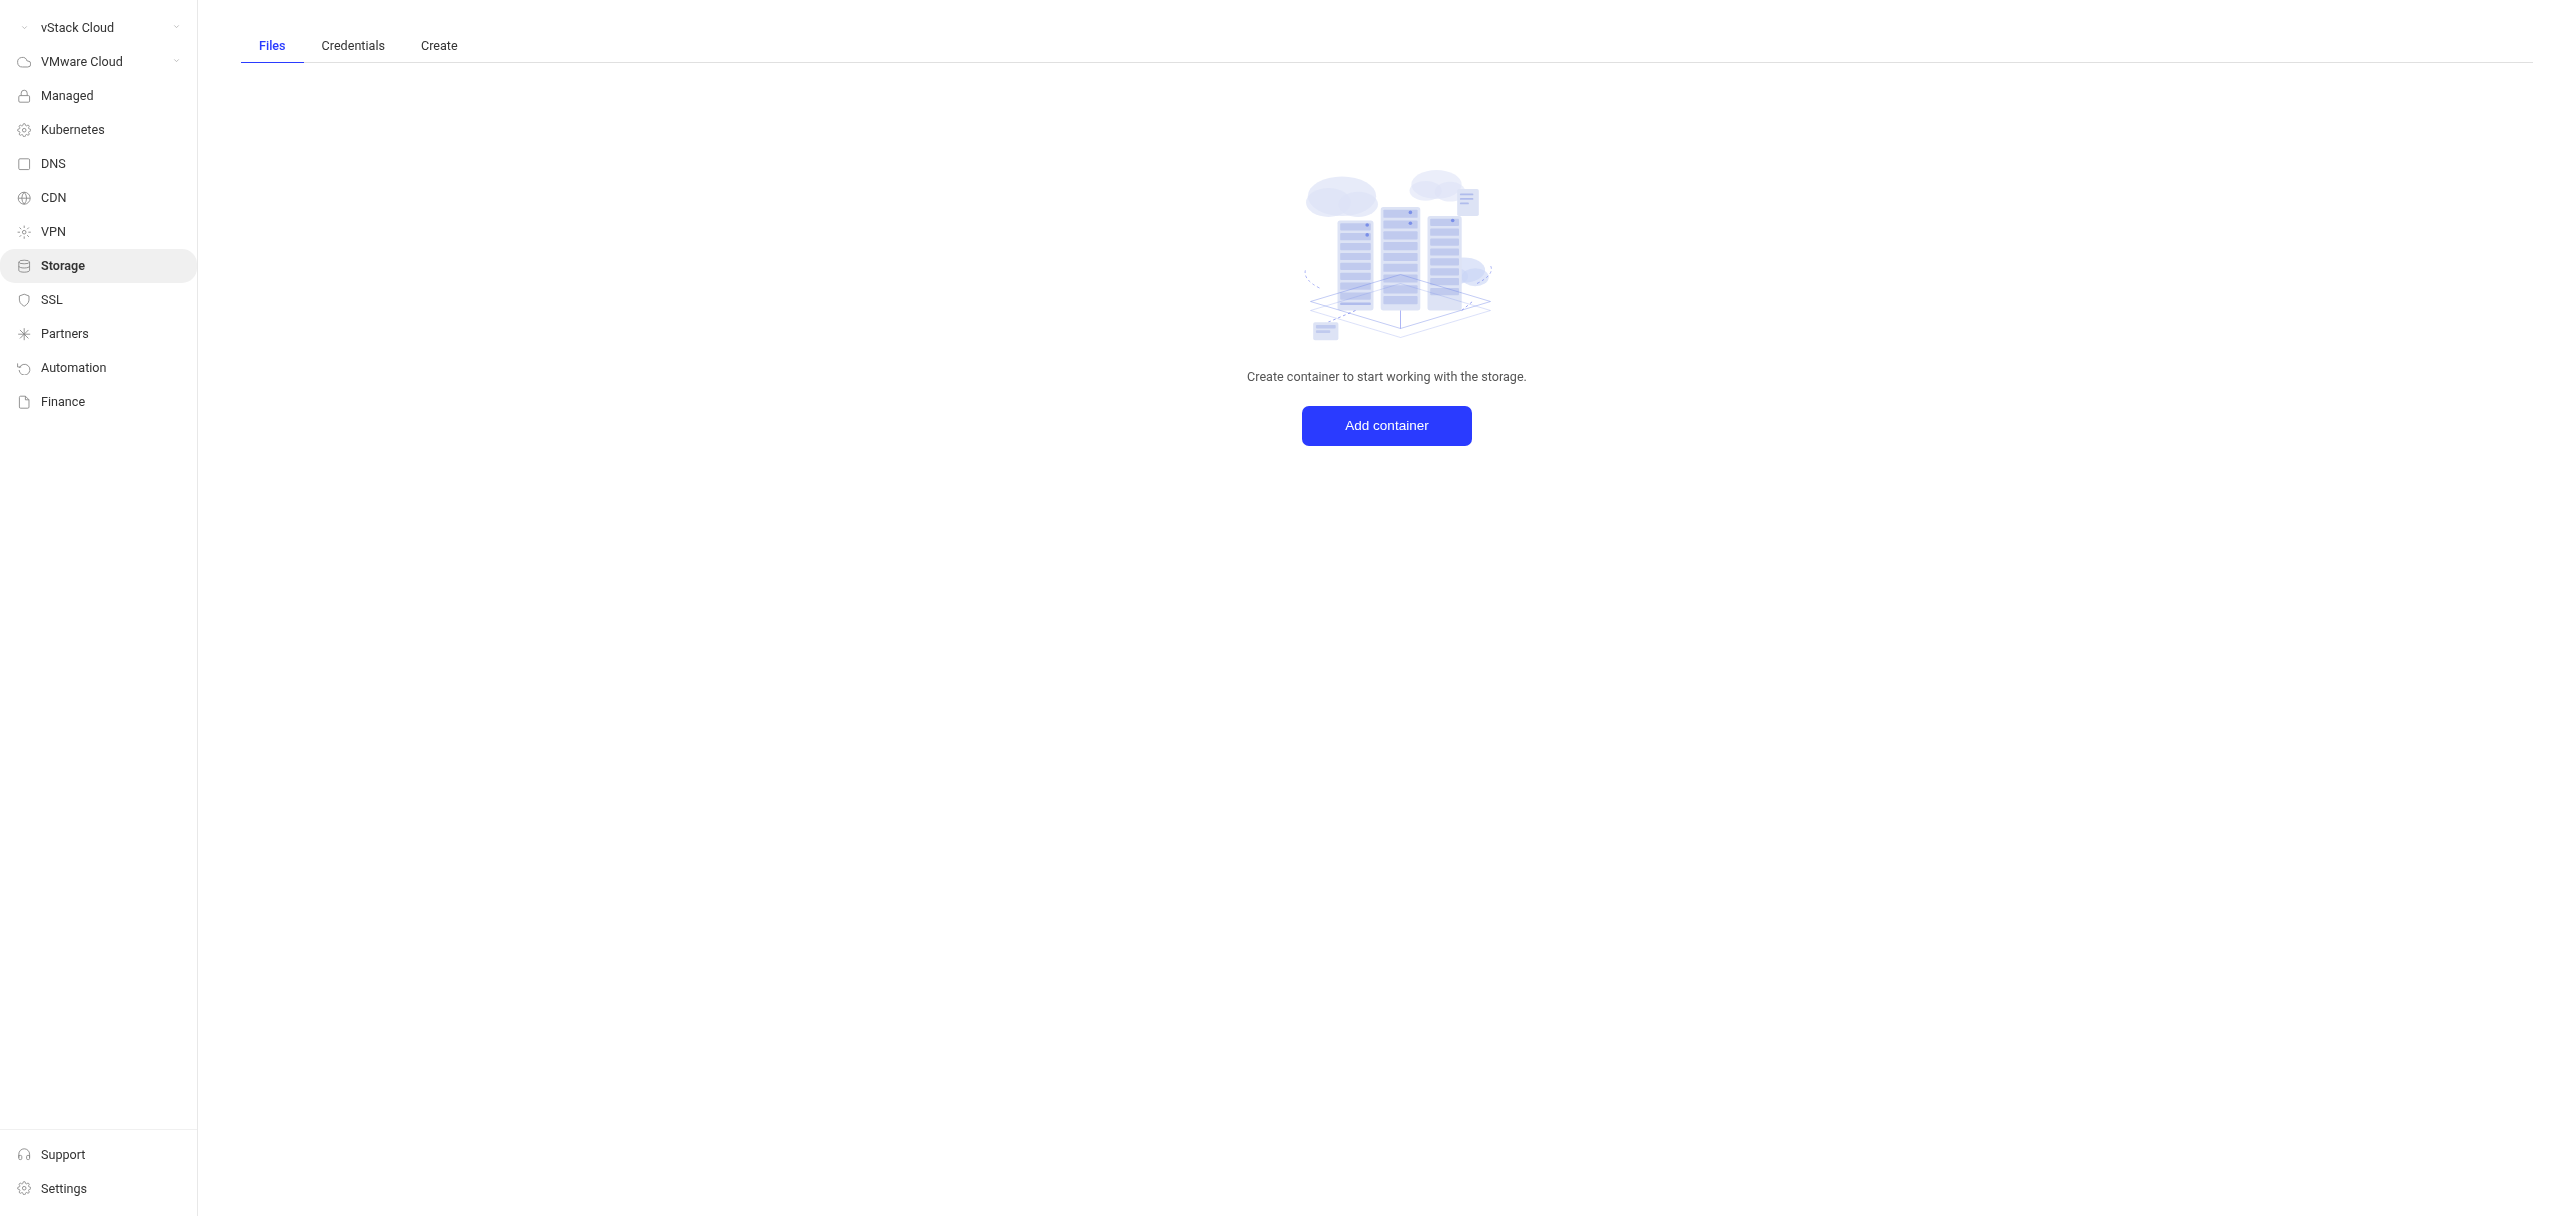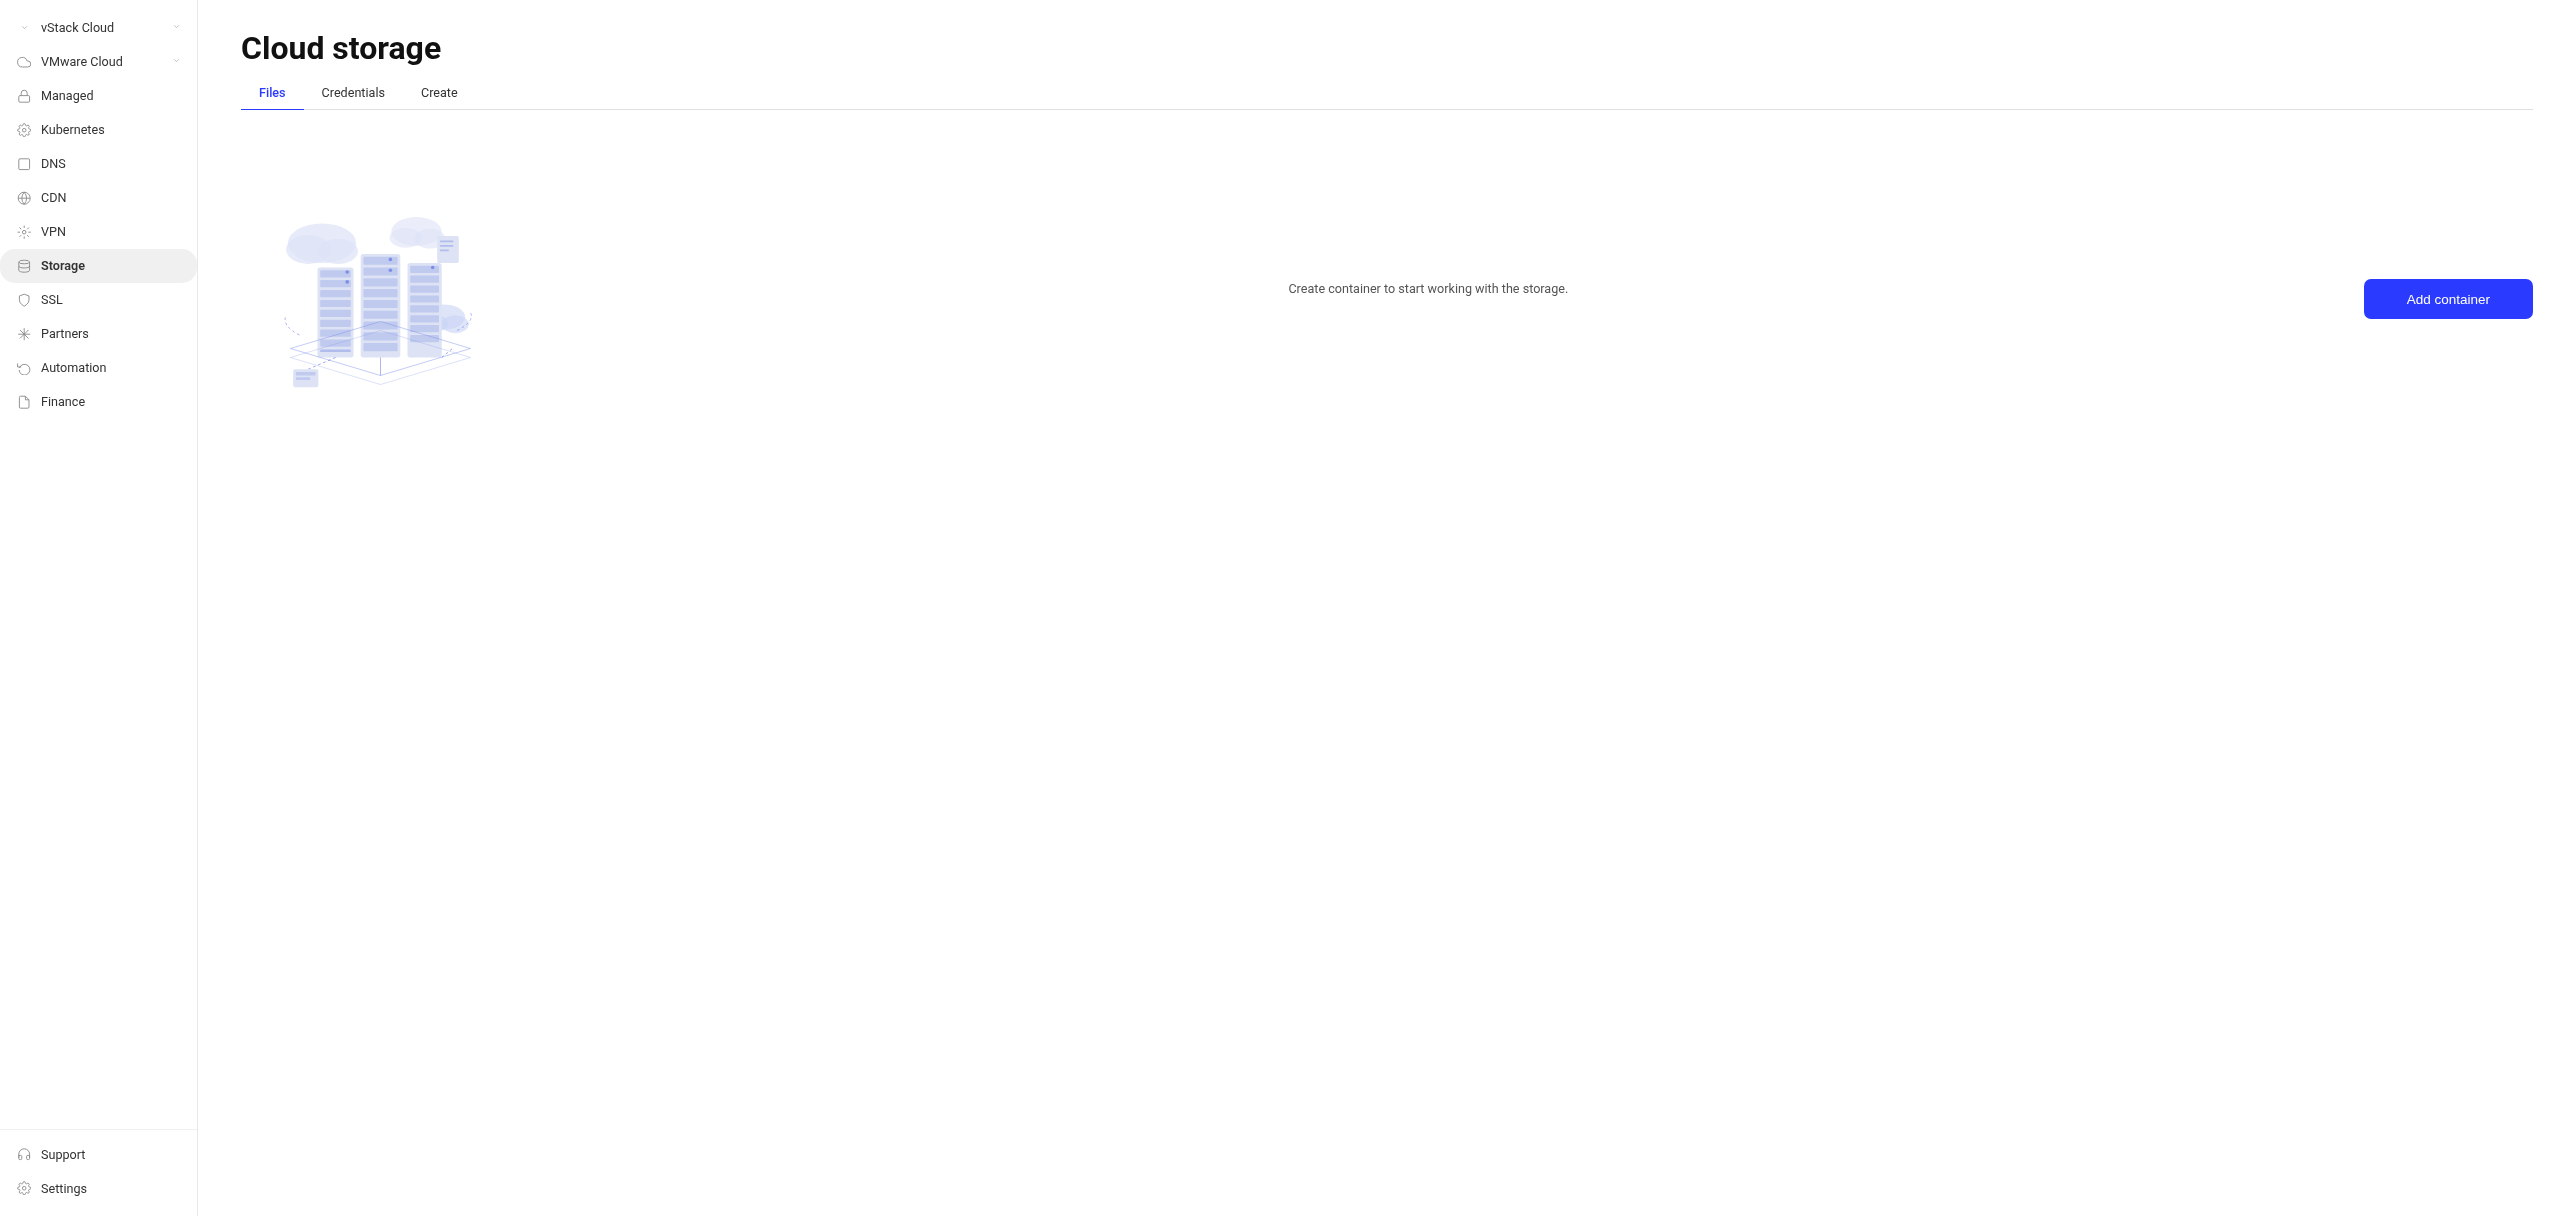--- a/index.html
+++ b/index.html
@@ -83,20 +83,21 @@
     }
     .tab.active {
       color: #2a3bff;
       border-bottom: 1.8px solid #2a3bff;
       font-weight: 500;
     }
 
     
     .empty-state {
       display: flex;
+      flex-direction: column;
       align-items: center;
       justify-content: space-between;
       padding: 36px 0;
     }
     .empty-state-text {
       font-size: 12.6px;
       color: #555;
       margin-bottom: 21.6px;
     }
     .add-container-btn {
@@ -253,21 +254,20 @@
             <circle cx="12" cy="12" r="3"></circle>
             <path d="M19.4 15a1.65 1.65 0 0 0 .33 1.82l.06.06a2 2 0 0 1-2.83 2.83l-.06-.06a1.65 1.65 0 0 0-1.82-.33 1.65 1.65 0 0 0-1 1.51V21a2 2 0 0 1-4 0v-.09A1.65 1.65 0 0 0 9 19.4a1.65 1.65 0 0 0-1.82.33l-.06.06a2 2 0 0 1-2.83-2.83l.06-.06A1.65 1.65 0 0 0 4.68 15a1.65 1.65 0 0 0-1.51-1H3a2 2 0 0 1 0-4h.09A1.65 1.65 0 0 0 4.6 9a1.65 1.65 0 0 0-.33-1.82l-.06-.06a2 2 0 0 1 2.83-2.83l.06.06A1.65 1.65 0 0 0 9 4.68a1.65 1.65 0 0 0 1-1.51V3a2 2 0 0 1 4 0v.09a1.65 1.65 0 0 0 1 1.51 1.65 1.65 0 0 0 1.82-.33l.06-.06a2 2 0 0 1 2.83 2.83l-.06.06A1.65 1.65 0 0 0 19.4 9a1.65 1.65 0 0 0 1.51 1H21a2 2 0 0 1 0 4h-.09a1.65 1.65 0 0 0-1.51 1z"></path>
           </svg>
         </span>
         <span>Settings</span>
       </div>
     </div>
 </nav>
 
 <main class="main">
-  <h1 class="page-title">Cloud storage</h1>
 
   <div class="tabs">
     <div class="tab active">Files</div>
     <div class="tab">Credentials</div>
     <div class="tab">Create</div>
   </div>
 
   <div class="empty-state">
 
     <svg class="cloud-storage-svg" viewBox="0 0 280 260" fill="none" xmlns="http://www.w3.org/2000/svg">

